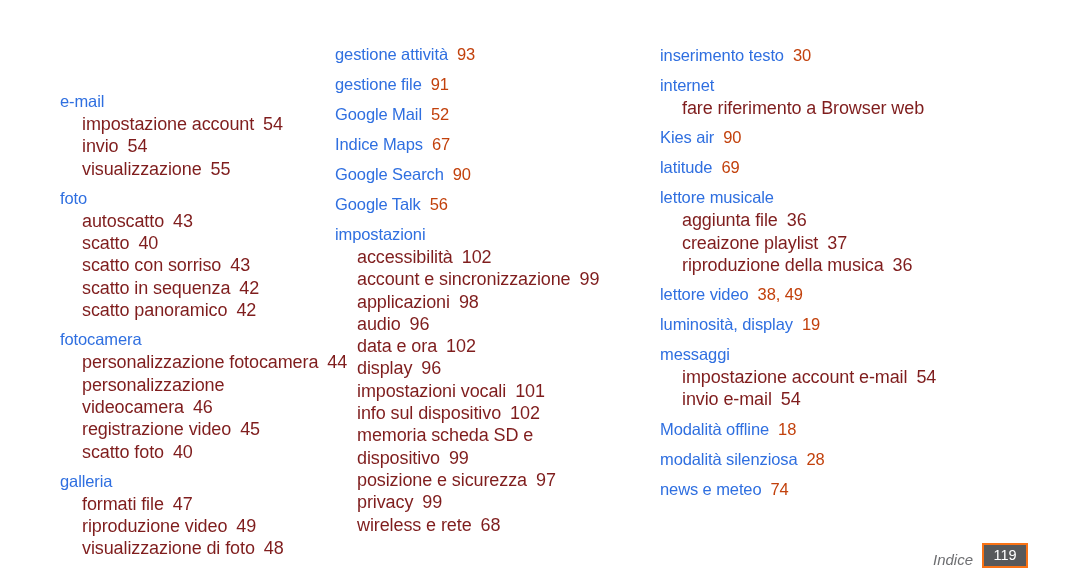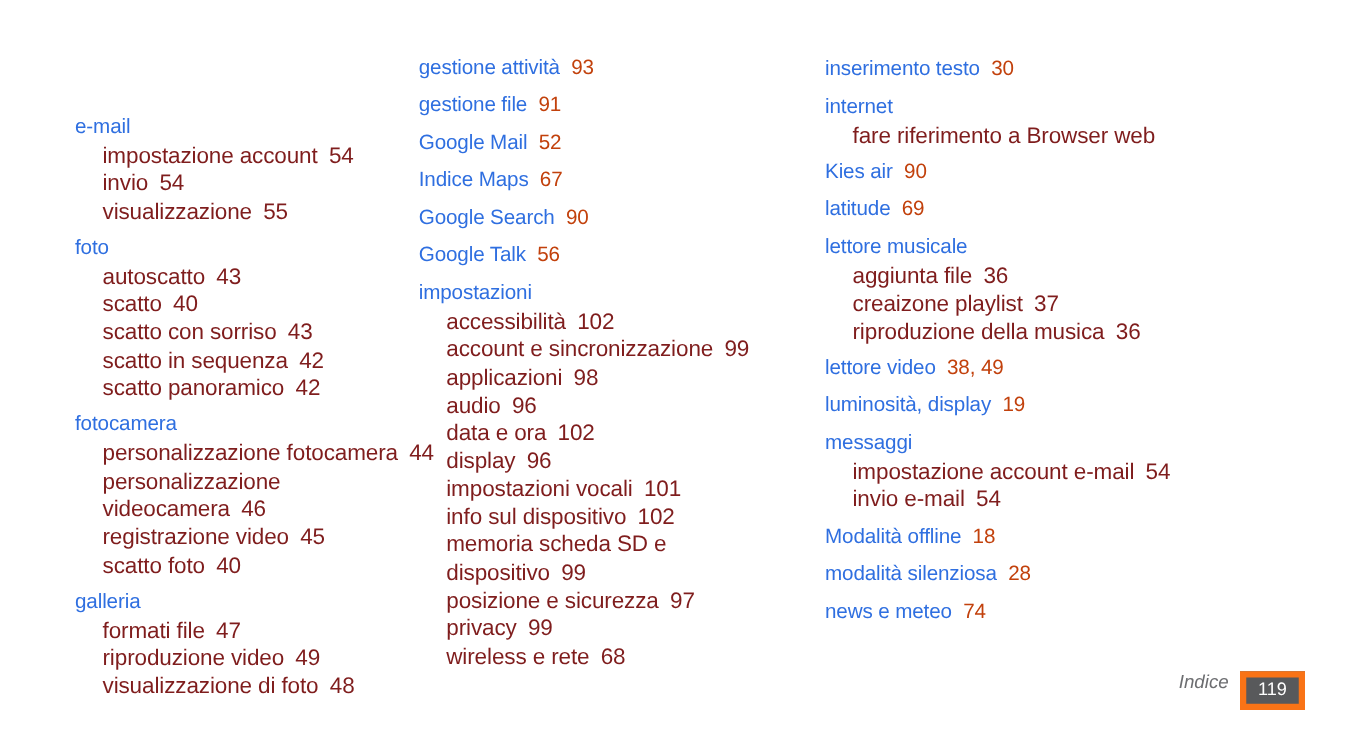--- a/index.html
+++ b/index.html
@@ -79,39 +79,39 @@
   
   .entry + .entry { margin-top: 7px; }
 
   
   .column.c2 .entry + .entry { margin-top: 7px; }
   .column.c3 .entry + .entry { margin-top: 7px; }
 
   
   .footer {
     position: absolute;
-    right: 36px;
+    right: 52px;
     bottom: 18px;
     display: flex;
-    align-items: flex-start;
+    align-items: flex-end;
     gap: 9px;
   }
   .footer-label {
     font-style: italic;
     font-size: 15px;
     color: #6d6e71;
     letter-spacing: 0px;
   }
   .page-badge {
     display: inline-block;
     min-width: 30px;
     padding: 1px 6px 2px 6px;
     text-align: center;
     background: #58595b;
-    border: 5px solid #f97316;
+    border: 2px solid #f97316;
     color: #ffffff;
     font-size: 14.5px;
     font-weight: 400;
     line-height: 18px;
   }
 </style>
 </head>
 <body>
 
 <div class="page">

